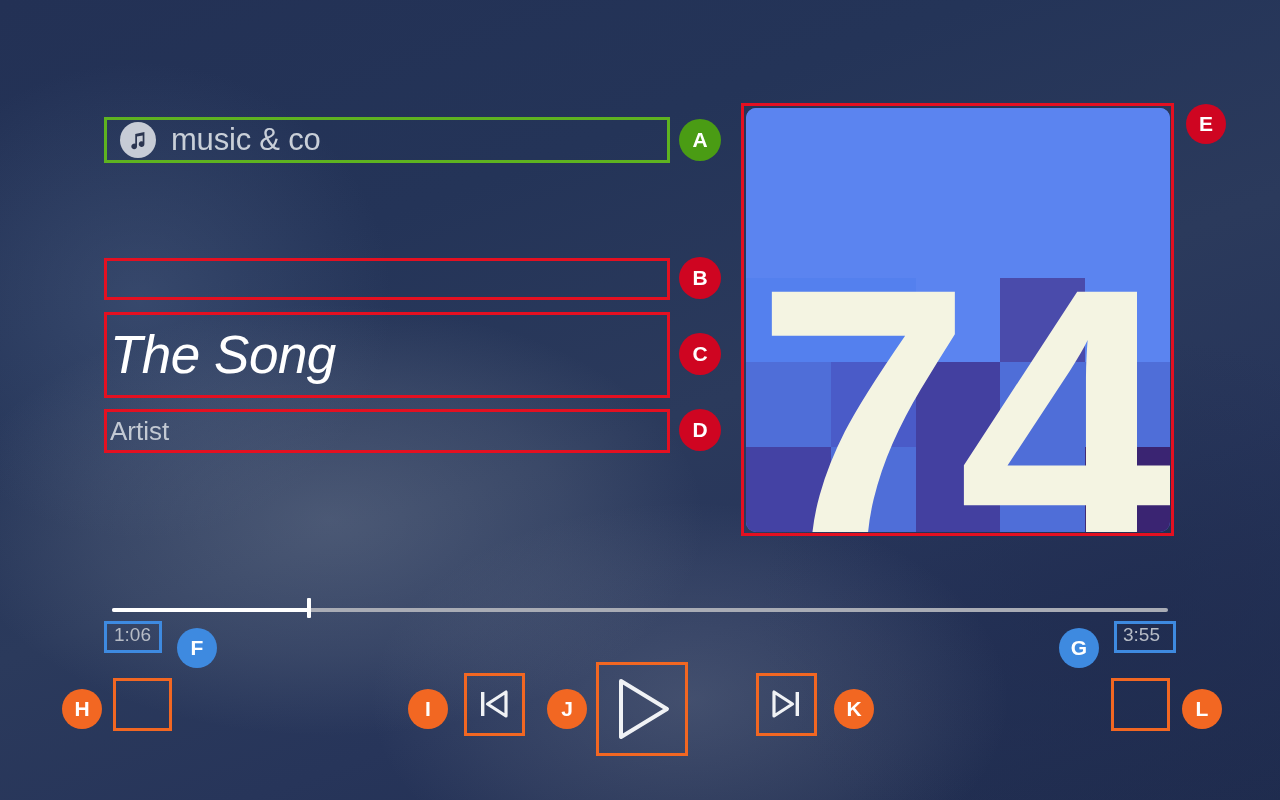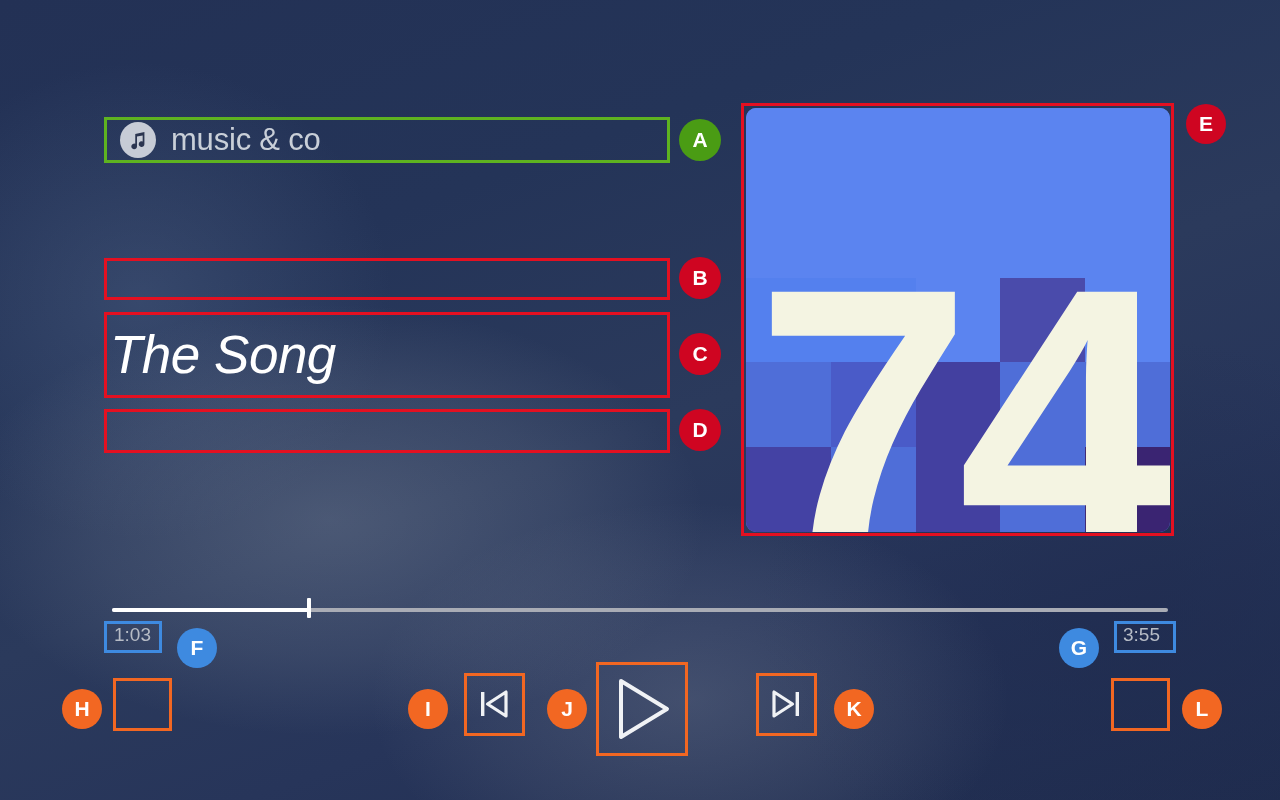--- a/index.html
+++ b/index.html
@@ -212,20 +212,21 @@
   <div class="app-header">
     <div class="app-icon">
       <svg width="22" height="22" viewBox="0 0 24 24" aria-hidden="true">
         <path d="M19 3.2 L9 5.4 L9 16.2 A3.1 3.1 0 1 0 10.9 18.9 L10.9 8.3 L17.1 7.0 L17.1 13.6 A3.1 3.1 0 1 0 19 16.3 Z" fill="#2b3550"></path>
       </svg>
     </div>
     <div class="app-name">music &amp; co</div>
   </div>
 
   <div class="meta-title">The Song</div>
+  <div class="meta-artist">Artist</div>
 
   <div class="album-art">
     <div class="tile-grid" id="tile-grid">
         <div style="background: rgb(91, 132, 240);"></div>
         <div style="background: rgb(91, 132, 240);"></div>
         <div style="background: rgb(91, 132, 240);"></div>
         <div style="background: rgb(91, 132, 240);"></div>
         <div style="background: rgb(91, 132, 240);"></div>
         <div style="background: rgb(91, 132, 240);"></div>
         <div style="background: rgb(91, 132, 240);"></div>
@@ -249,21 +250,21 @@
         <div style="background: rgb(58, 36, 114);"></div>
       </div>
     <div class="art-number">74</div>
   </div>
 
   <div class="progress-wrap">
     <div class="progress-track"></div>
     <div class="progress-fill" id="progress-fill" style="width: 18.7%;"></div>
     <div class="progress-thumb" id="progress-thumb" style="left: 18.7%;"></div>
   </div>
-  <div class="time-left">1:03</div>
+  <div class="time-left">1:06</div>
   <div class="time-right">3:55</div>
 
   <div class="ctrl ctrl-shuffle"></div>
 
   <div class="ctrl ctrl-prev">
     <svg width="36" height="34" viewBox="0 0 36 34" aria-hidden="true">
       <rect x="5" y="5" width="3.4" height="24" fill="#f0f2f5"></rect>
       <path d="M30 5 L30 29 L11.5 17 Z" fill="none" stroke="#f0f2f5" stroke-width="3.2" stroke-linejoin="round"></path>
     </svg>
   </div>

